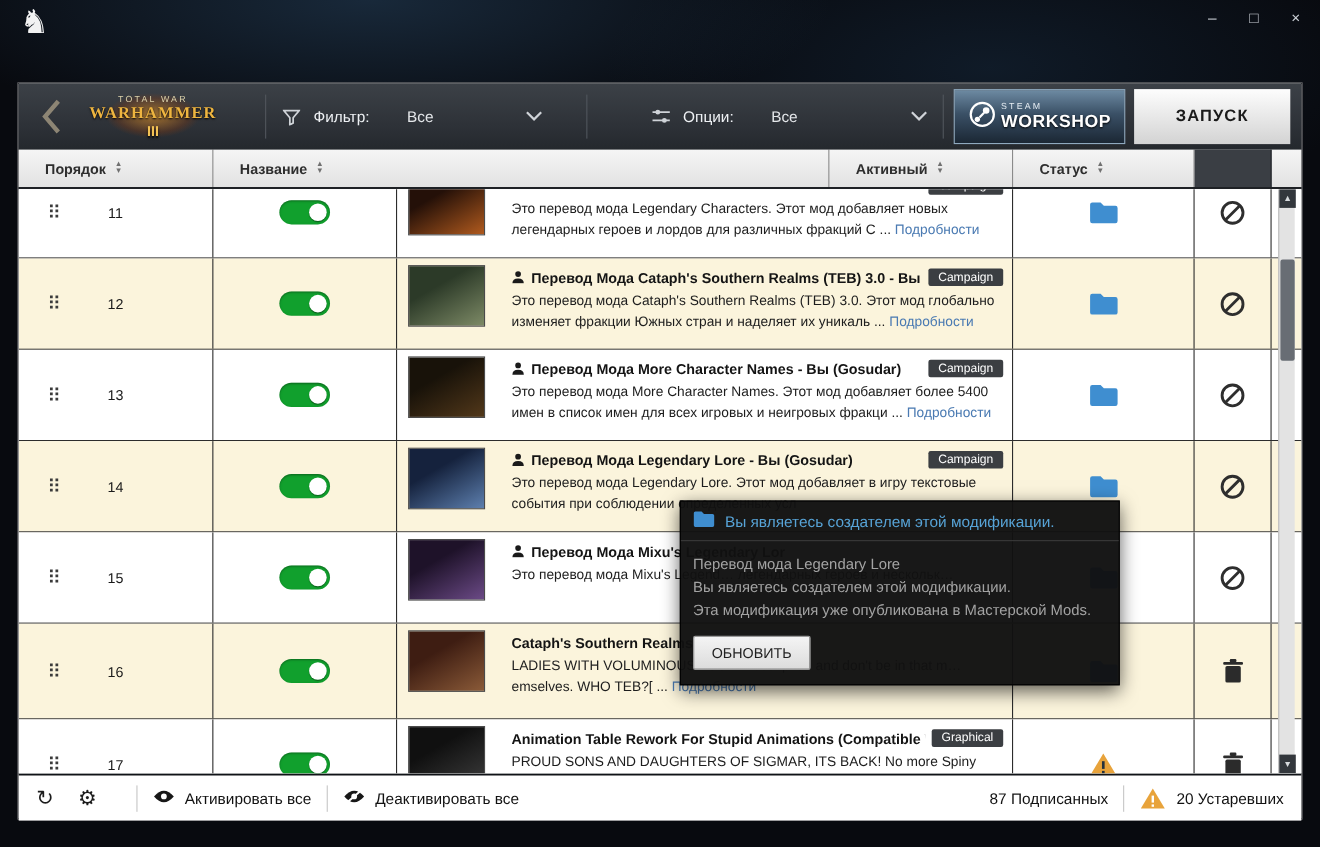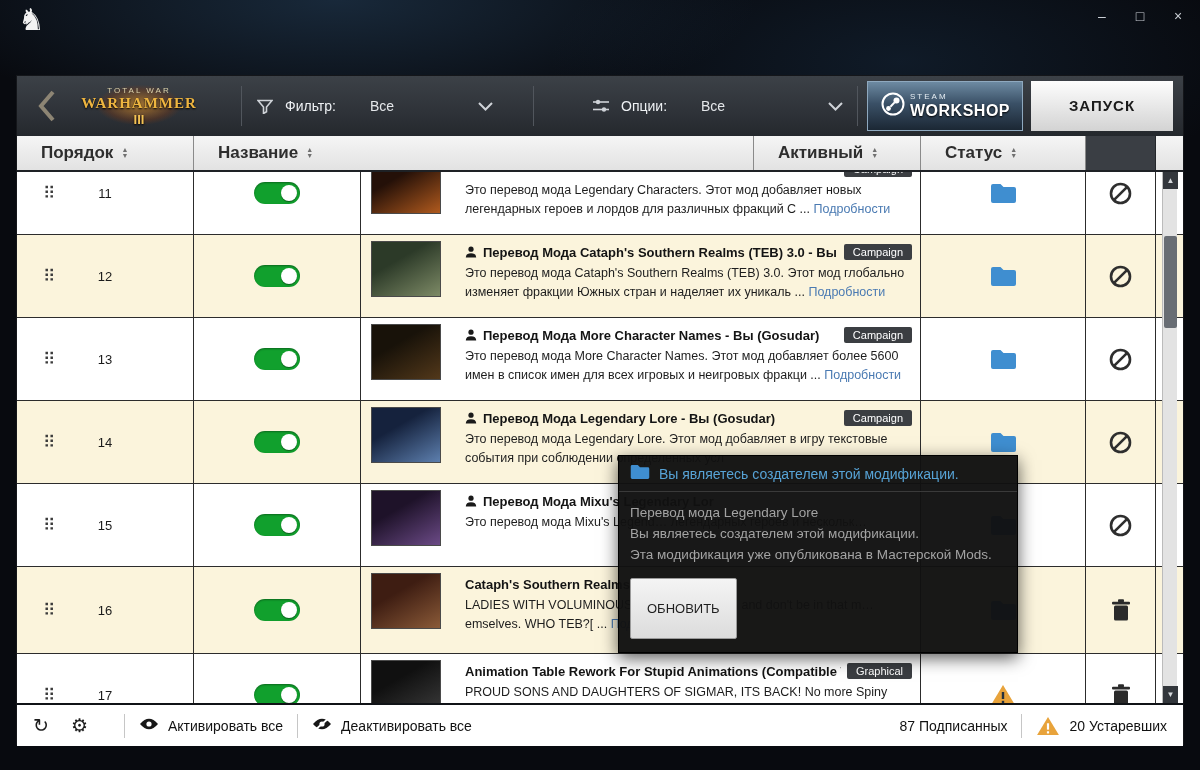--- a/index.html
+++ b/index.html
@@ -48,21 +48,21 @@
   .wtext { color:#fff; line-height:1; text-align:left; }
   .wsteam { font-size:8px; letter-spacing:2px; margin-bottom:2px; color:#e6edf3; }
   .wmain { font-size:16px; font-weight:bold; letter-spacing:.5px; text-shadow:0 1px 2px #000; }
   .launch-btn { position:absolute; left:1014px; top:5px; width:142px; height:50px;
       background:linear-gradient(#fdfdfd, #d3d3d3); color:#1b1b1b; font-size:15px; font-weight:bold;
       letter-spacing:1px; text-align:center; line-height:50px; cursor:pointer; }
 
   
   .thead { display:flex; height:36px; background:linear-gradient(#f5f5f5, #e2e2e2);
            border-bottom:2px solid #1e2125; }
-  .th { display:flex; align-items:center; gap:8px; padding-left:24px; font-size:17px;
+  .th { display:flex; align-items:center; gap:8px; padding-left:24px; font-size:13px;
         font-weight:bold; color:#2e2e2e; border-right:1px solid #8a8a8a; cursor:pointer; }
   .th-order { width:177px; } .th-active { width:167px; } .th-name { width:560px; }
   .th-status { width:165px; }
   .th-action { width:70px; background:#3a3e44; border-right:1px solid #24272b; cursor:default; }
   .th-gutter { flex:1; border-right:none; cursor:default; }
   .sort { display:inline-flex; flex-direction:column; font-size:7px; line-height:6.5px; color:#707070; }
   .sort::before { content:"▲"; } .sort::after { content:"▼"; }
 
   
   .rows { position:relative; height:531px; overflow:hidden; background:#fff; }
@@ -114,21 +114,21 @@
   .fcount { color:#121212; }
   .warn-ico { display:inline-flex; margin-right:9px; }
 
   
   .tooltip { position:absolute; left:618px; top:455px; width:400px; z-index:20;
              background:rgba(17,17,17,.97); border:1px solid #000;
              box-shadow:0 5px 16px rgba(0,0,0,.65); }
   .tt-header { display:flex; align-items:center; gap:9px; padding:8px 11px;
                border-bottom:1px solid #3a3a3a; color:#57a3d6; font-size:14px; }
   .tt-body { padding:10px 11px 0; font-size:13.5px; line-height:21px; color:#a3a3a3; }
-  .tt-btn { display:inline-block; margin:13px 11px 13px; padding:22px 16px;
+  .tt-btn { display:inline-block; margin:13px 11px 13px; padding:7px 16px;
             background:linear-gradient(#f4f4f4, #dcdcdc); border:1px solid #9a9a9a;
             border-radius:2px; color:#1f1f1f; font-size:13px; cursor:pointer; }
 </style>
 </head>
 <body>
 
 <div class="page">
 
   <div class="titlebar">
     <span class="app-logo">♞</span>
@@ -325,21 +325,21 @@
             <div class="tline">
               <span class="picon">
                   <svg width="12" height="12" viewBox="0 0 12 12">
                     <circle cx="6" cy="3.2" r="2.6" fill="#1a1a1a"></circle>
                     <path d="M0.8 11.6 q0-4.4 5.2-4.4 q5.2 0 5.2 4.4 Z" fill="#1a1a1a"></path>
                   </svg>
                 </span>
               <span class="mtitle">Перевод Мода More Character Names - Вы (Gosudar)</span>
               <span class="badge">Campaign</span>
             </div>
-            <div class="mdesc"><span>Это перевод мода More Character Names. Этот мод добавляет более 5600 имен в список имен для всех игровых и неигровых фракци ...</span> <span class="details">Подробности</span></div>
+            <div class="mdesc"><span>Это перевод мода More Character Names. Этот мод добавляет более 5400 имен в список имен для всех игровых и неигровых фракци ...</span> <span class="details">Подробности</span></div>
           </div>
         </div>
         <div class="cell c-status">
             <span class="sico">
               <svg width="27" height="21" viewBox="0 0 27 21">
                 <path d="M1 3 q0-2 2-2 h7.5 l3 3 h10.5 q2 0 2 2 v12 q0 2-2 2 H3 q-2 0-2-2 Z" fill="#3f8ed0"></path>
               </svg>
             </span>
           </div>
         <div class="cell c-action">

